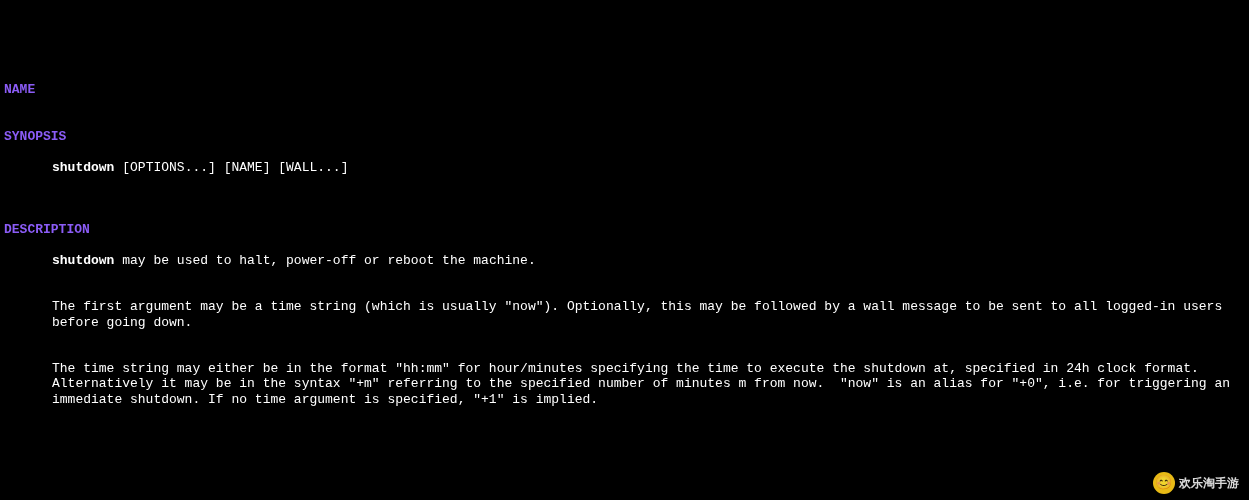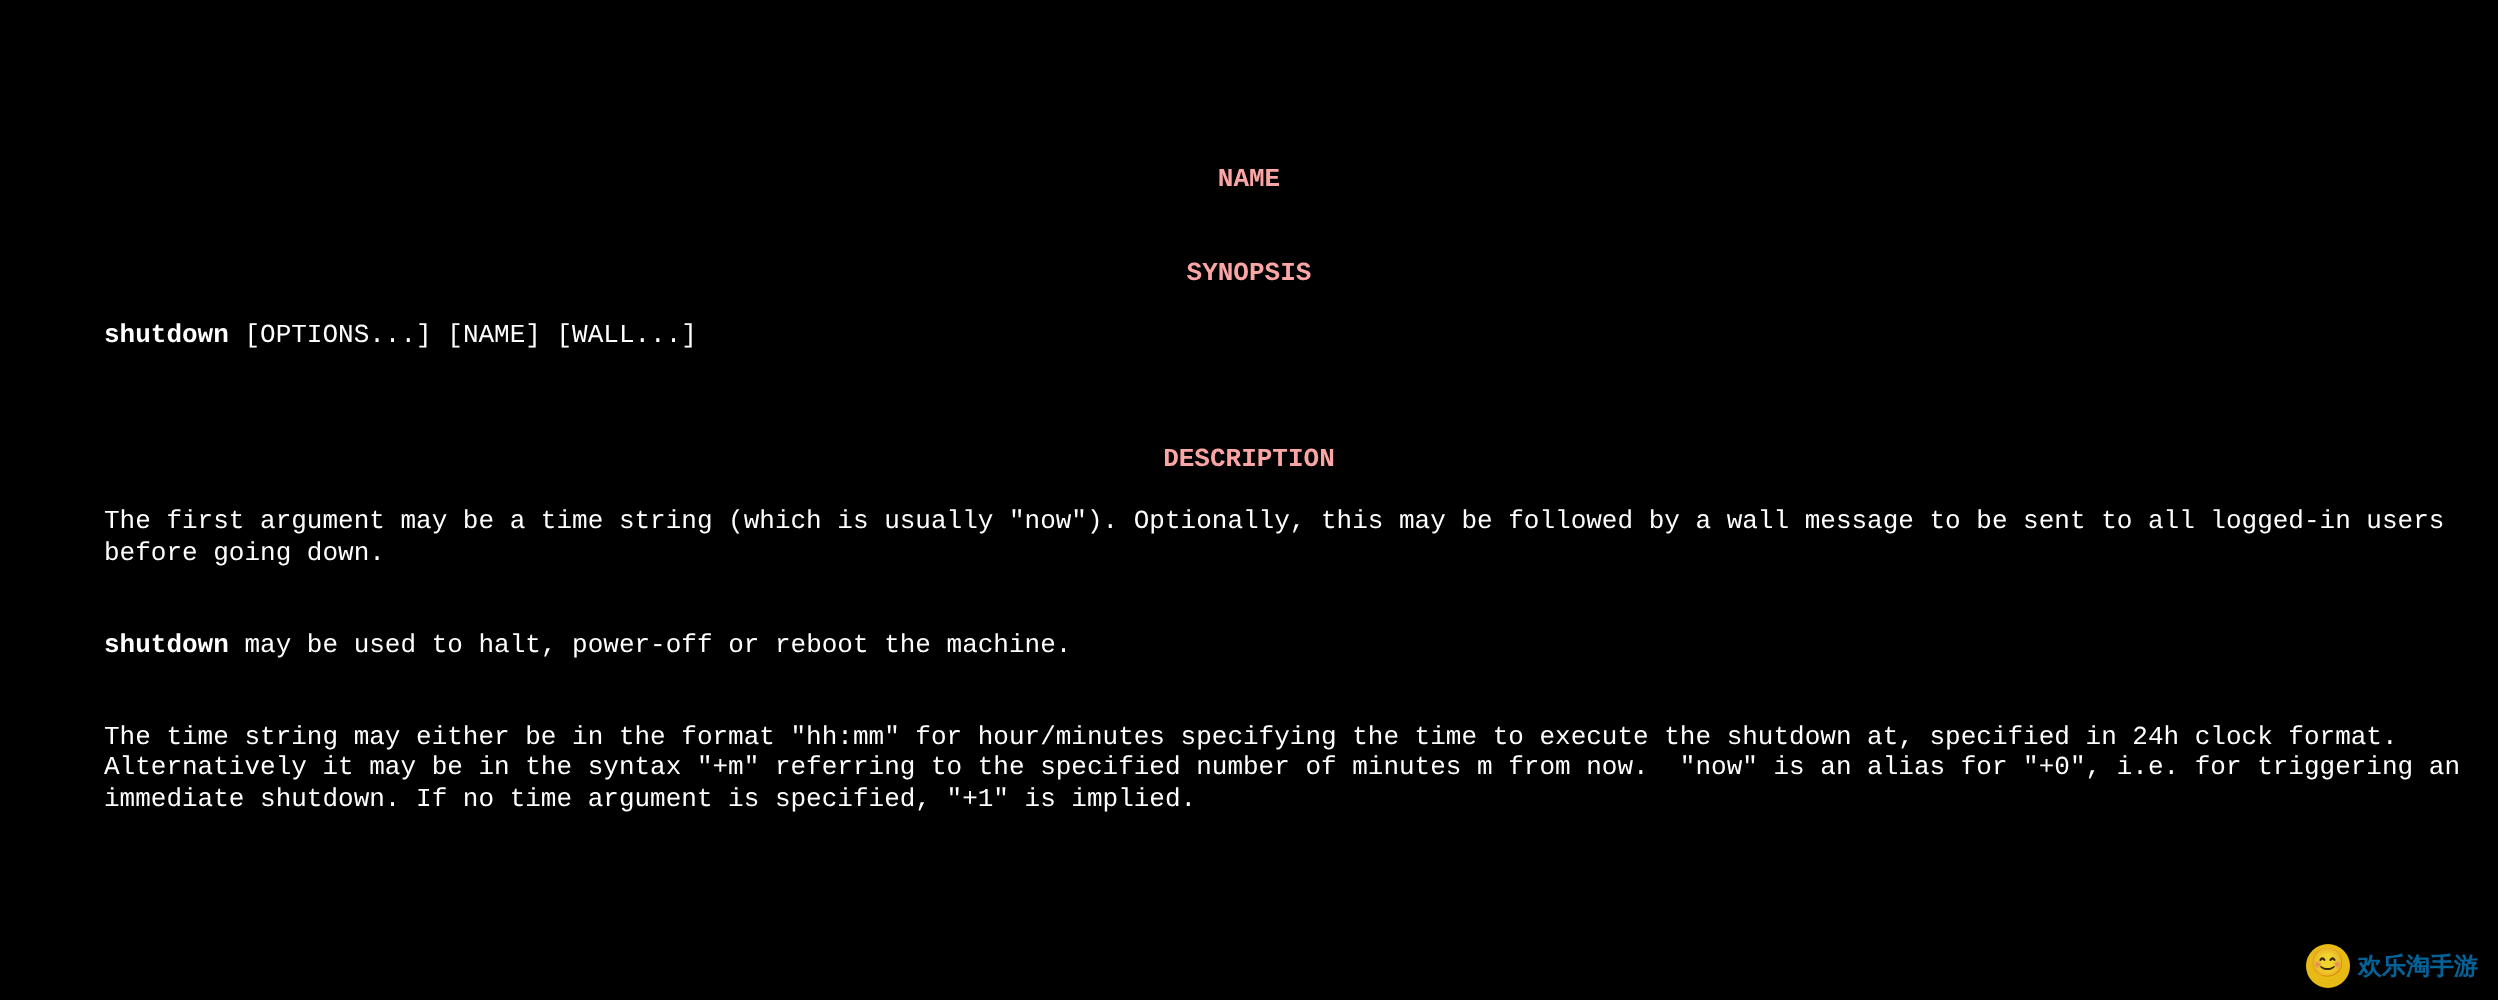--- a/index.html
+++ b/index.html
@@ -11,22 +11,21 @@
       line-height: 1.2;
       white-space: pre-wrap;
       padding: 4px;
       width: 1249px;
       height: 500px;
       overflow: hidden;
       position: relative;
     }
     .section-header {
       font-weight: bold;
-      color: #fca5a5;
-      text-align: center;
+      color: #8b5cf6;
     }
     .bold {
       font-weight: bold;
     }
     .indent1 { padding-left: 48px; }
     .block { margin-bottom: 15px; }
     .watermark {
       position: absolute;
       bottom: 6px;
       right: 10px;
@@ -40,40 +39,40 @@
       height: 22px;
       border-radius: 50%;
       background: #f5c518;
       display: flex;
       align-items: center;
       justify-content: center;
       font-size: 14px;
       color: #333;
     }
     .watermark-text {
-      color: #0369a1;
+      color: #e5e5e5;
       font-size: 12px;
       font-weight: bold;
       font-family: sans-serif;
     }
   </style>
 </head>
 <body>
 
 
 
 <div>
 <div class="section-header">NAME</div>
 
 <div class="section-header">SYNOPSIS</div>
 <div class="indent1 block"><span class="bold">shutdown</span><span> [OPTIONS...] [NAME] [WALL...]</span></div>
 
 <div class="section-header">DESCRIPTION</div>
+<div class="indent1 block"><span class="bold">shutdown</span><span> may be used to halt, power-off or reboot the machine.</span></div>
 <div class="indent1 block">The first argument may be a time string (which is usually "now"). Optionally, this may be followed by a wall message to be sent to all logged-in users before going down.</div>
-<div class="indent1 block"><span class="bold">shutdown</span><span> may be used to halt, power-off or reboot the machine.</span></div>
 <div class="indent1 block">The time string may either be in the format "hh:mm" for hour/minutes specifying the time to execute the shutdown at, specified in 24h clock format. Alternatively it may be in the syntax "+m" referring to the specified number of minutes m from now.  "now" is an alias for "+0", i.e. for triggering an immediate shutdown. If no time argument is specified, "+1" is implied.</div>
 
 
 
 
 
 
 
 
 

